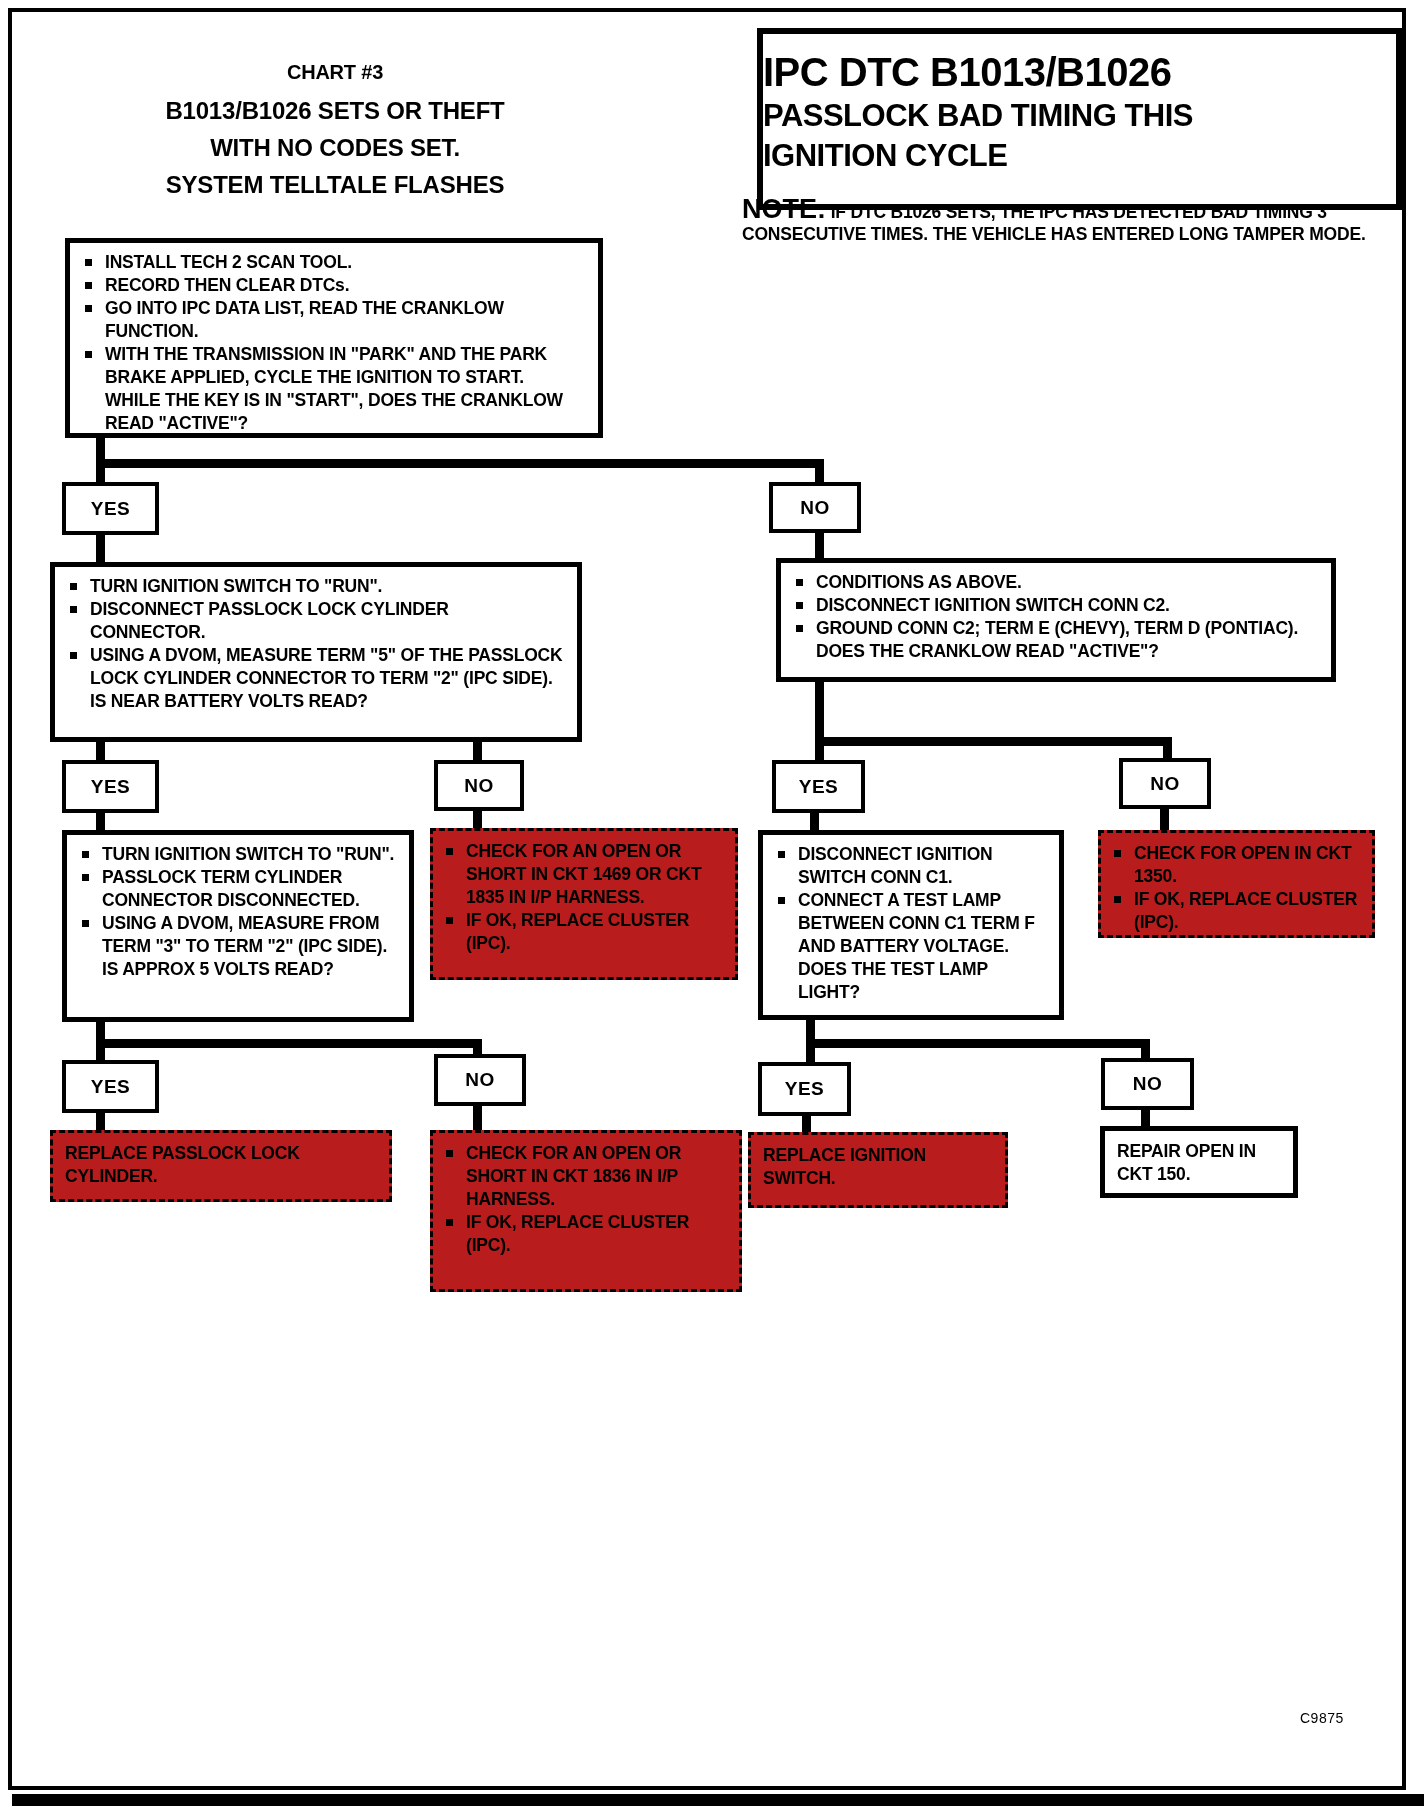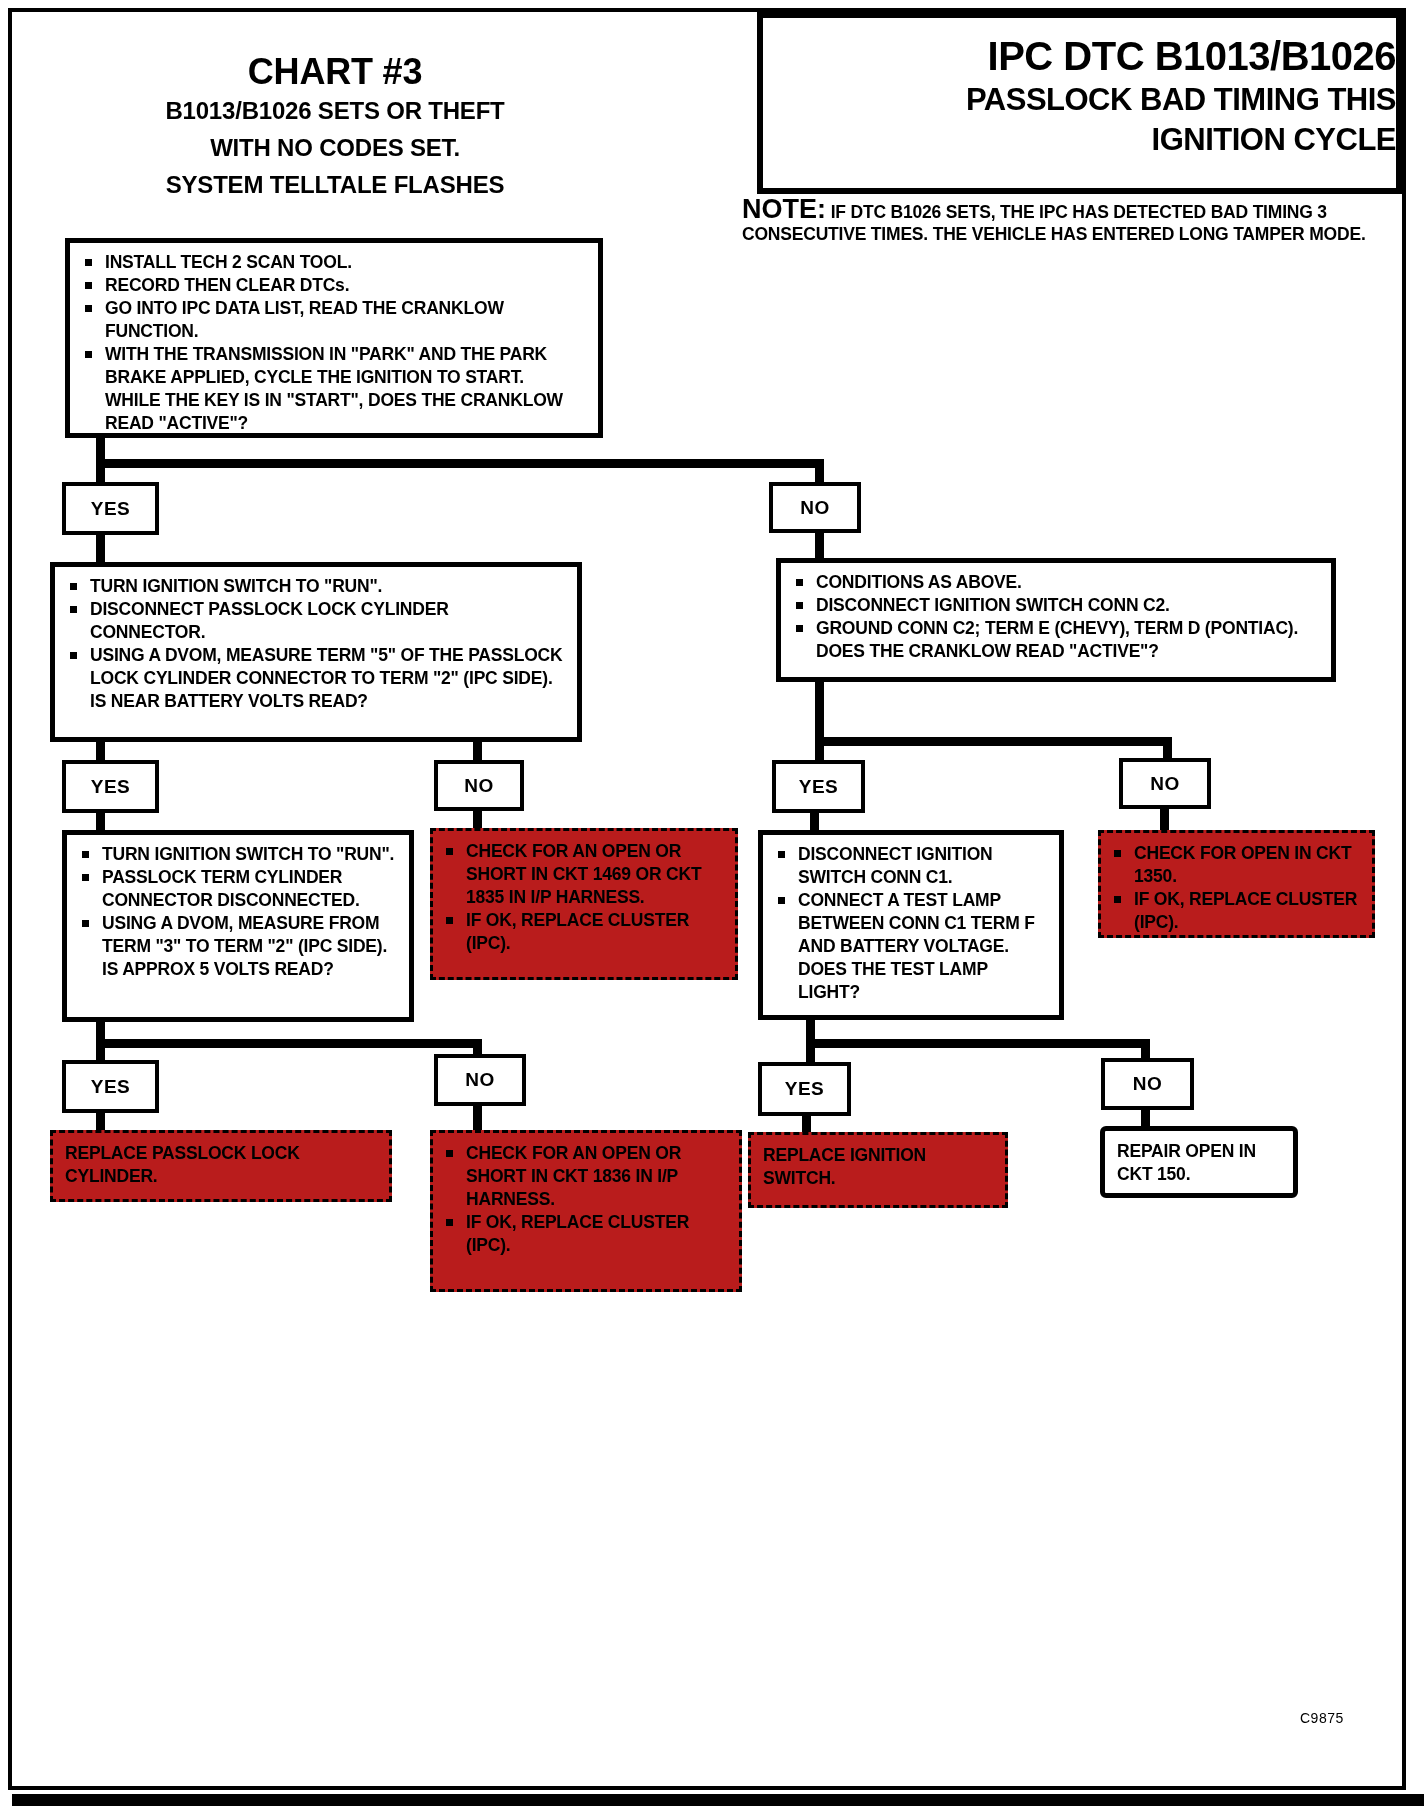--- a/index.html
+++ b/index.html
@@ -13,26 +13,26 @@
     border:4px solid #000;box-sizing:border-box;pointer-events:none;
   }
   .bottom-bar{position:absolute;left:12px;top:1794px;width:1412px;height:12px;background:#000;}
 
   
   .chart-title{
     position:absolute;left:70px;top:52px;width:530px;text-align:center;
     font-weight:700;letter-spacing:-0.2px;
   }
   .chart-title .tline{font-size:24px;line-height:37px;}
-  .chart-title .tline:first-child{font-size:36px;line-height:40px;text-align:center;}
+  .chart-title .tline:first-child{font-size:20px;line-height:40px;text-align:center;}
 
   
   .header-box{
-    position:absolute;left:757px;top:12px;width:645px;height:182px;
-    border:6px solid #000;box-sizing:border-box;text-align:right;
+    position:absolute;left:757px;top:28px;width:645px;height:182px;
+    border:6px solid #000;box-sizing:border-box;text-align:left;
     font-weight:700;padding-top:14px;letter-spacing:-0.5px;
   }
   .header-box .tline{font-size:31px;line-height:40px;}
   .header-box .tline:first-child{font-size:40px;line-height:48px;}
 
   
   .note{
     position:absolute;left:742px;top:198px;width:658px;
     font-weight:700;font-size:17.5px;line-height:22px;letter-spacing:-0.2px;
   }
@@ -191,21 +191,21 @@
   <div class="dbox plain" style="left:50px;top:1130px;width:342px;height:72px;">
       <div class="li c">REPLACE PASSLOCK LOCK CYLINDER.</div>
     </div>
   <div class="dbox" style="left:430px;top:1130px;width:312px;height:162px;">
       <div class="li b">CHECK FOR AN OPEN OR SHORT IN CKT 1836 IN I/P HARNESS.</div>
       <div class="li b">IF OK, REPLACE CLUSTER (IPC).</div>
     </div>
   <div class="dbox plain" style="left:748px;top:1132px;width:260px;height:76px;">
       <div class="li c">REPLACE IGNITION SWITCH.</div>
     </div>
-  <div class="sbox plain" style="left:1100px;top:1126px;width:198px;height:72px;border-radius:6px;">
+  <div class="sbox plain" style="left:1100px;top:1126px;width:198px;height:72px;">
       <div class="li c">REPAIR OPEN IN CKT 150.</div>
     </div>
 
   <div class="figure-code">C9875</div>
 
   <div class="bottom-bar"></div>
 
 </div>
 
 </body></html>

